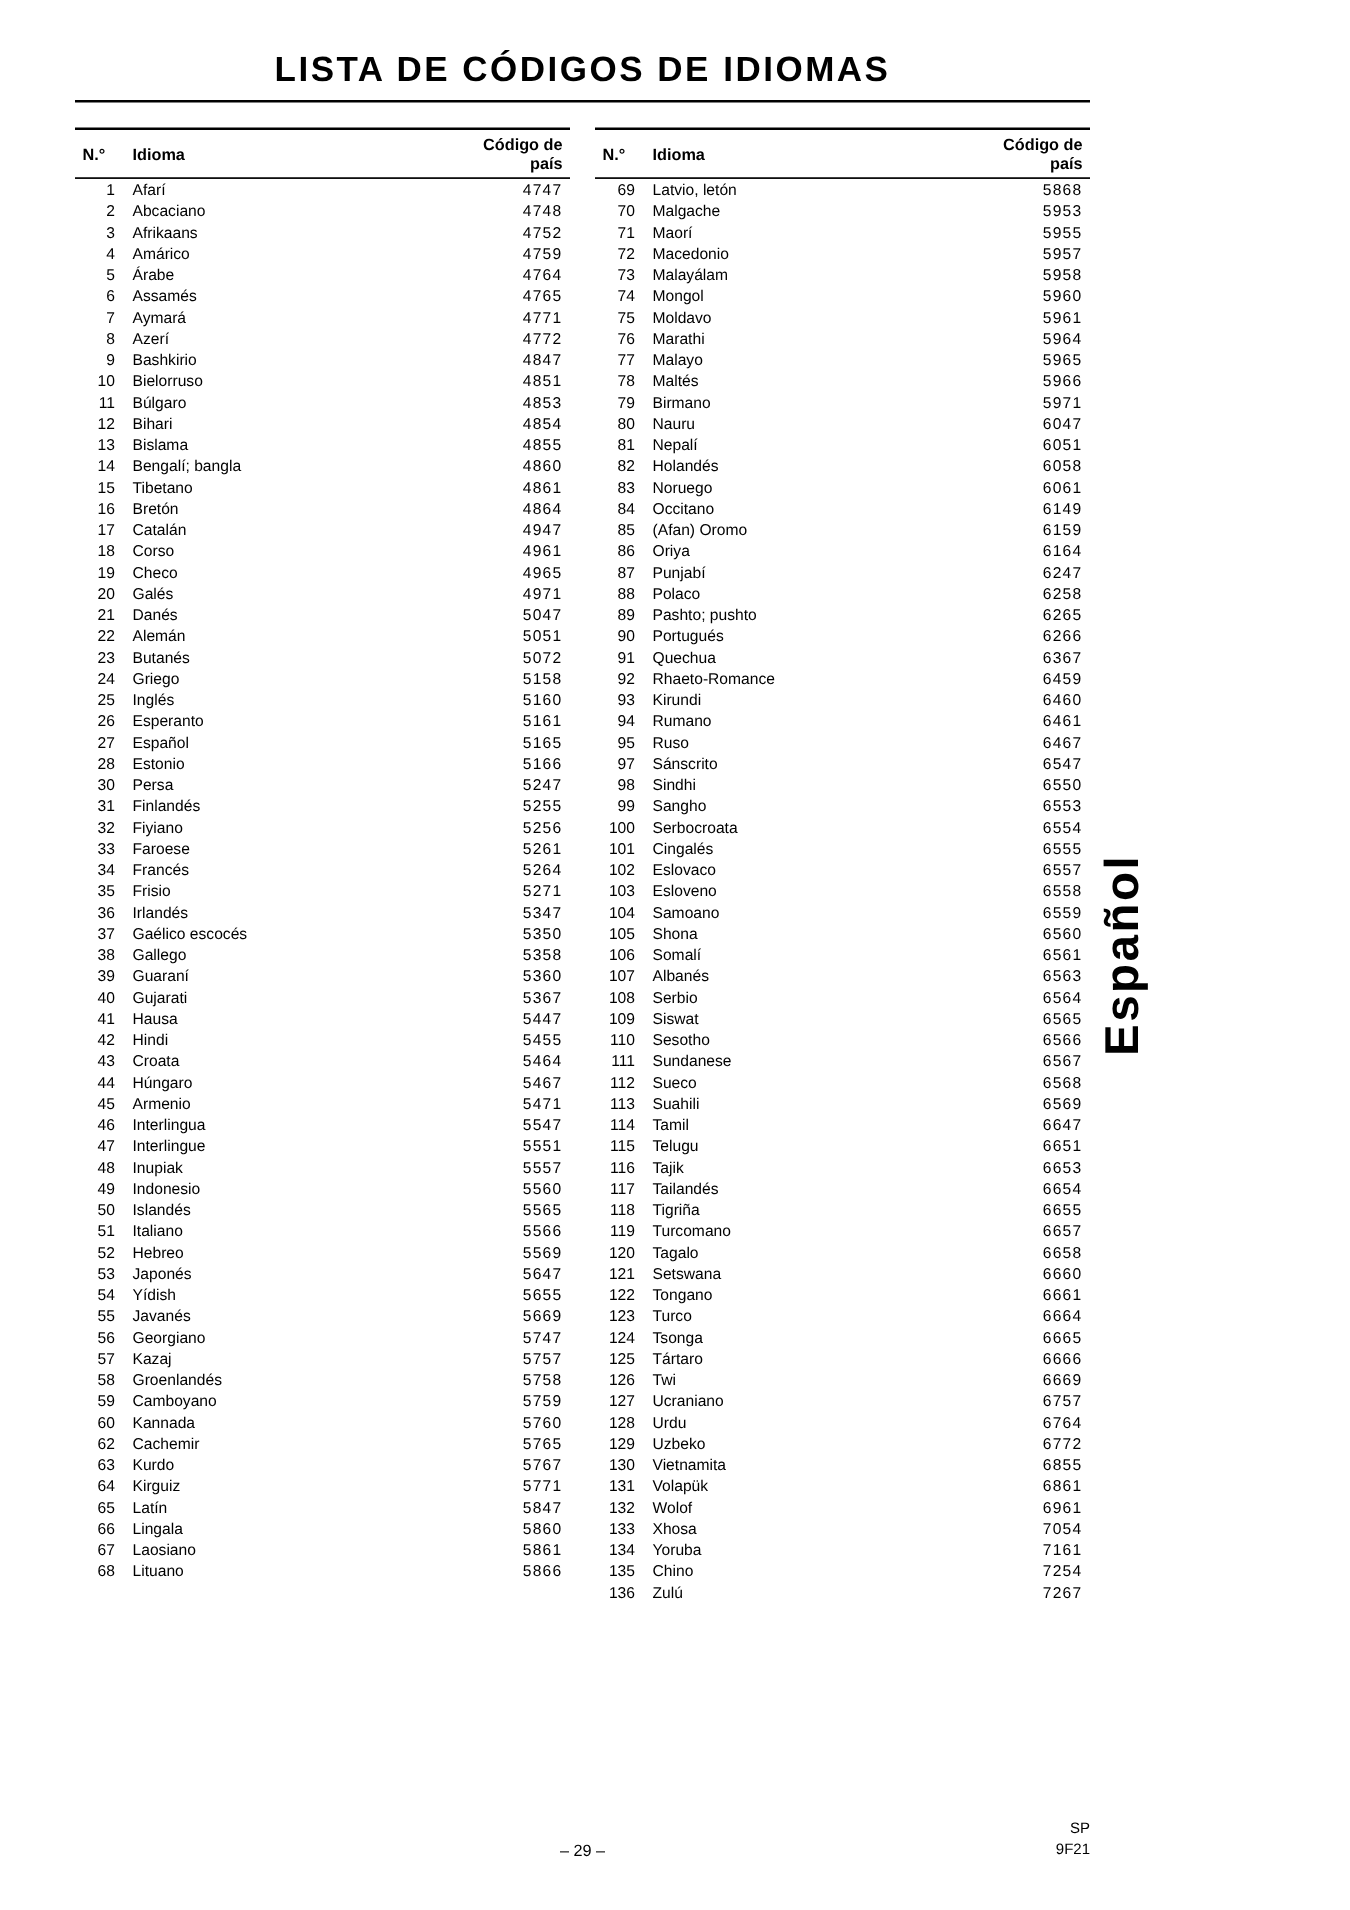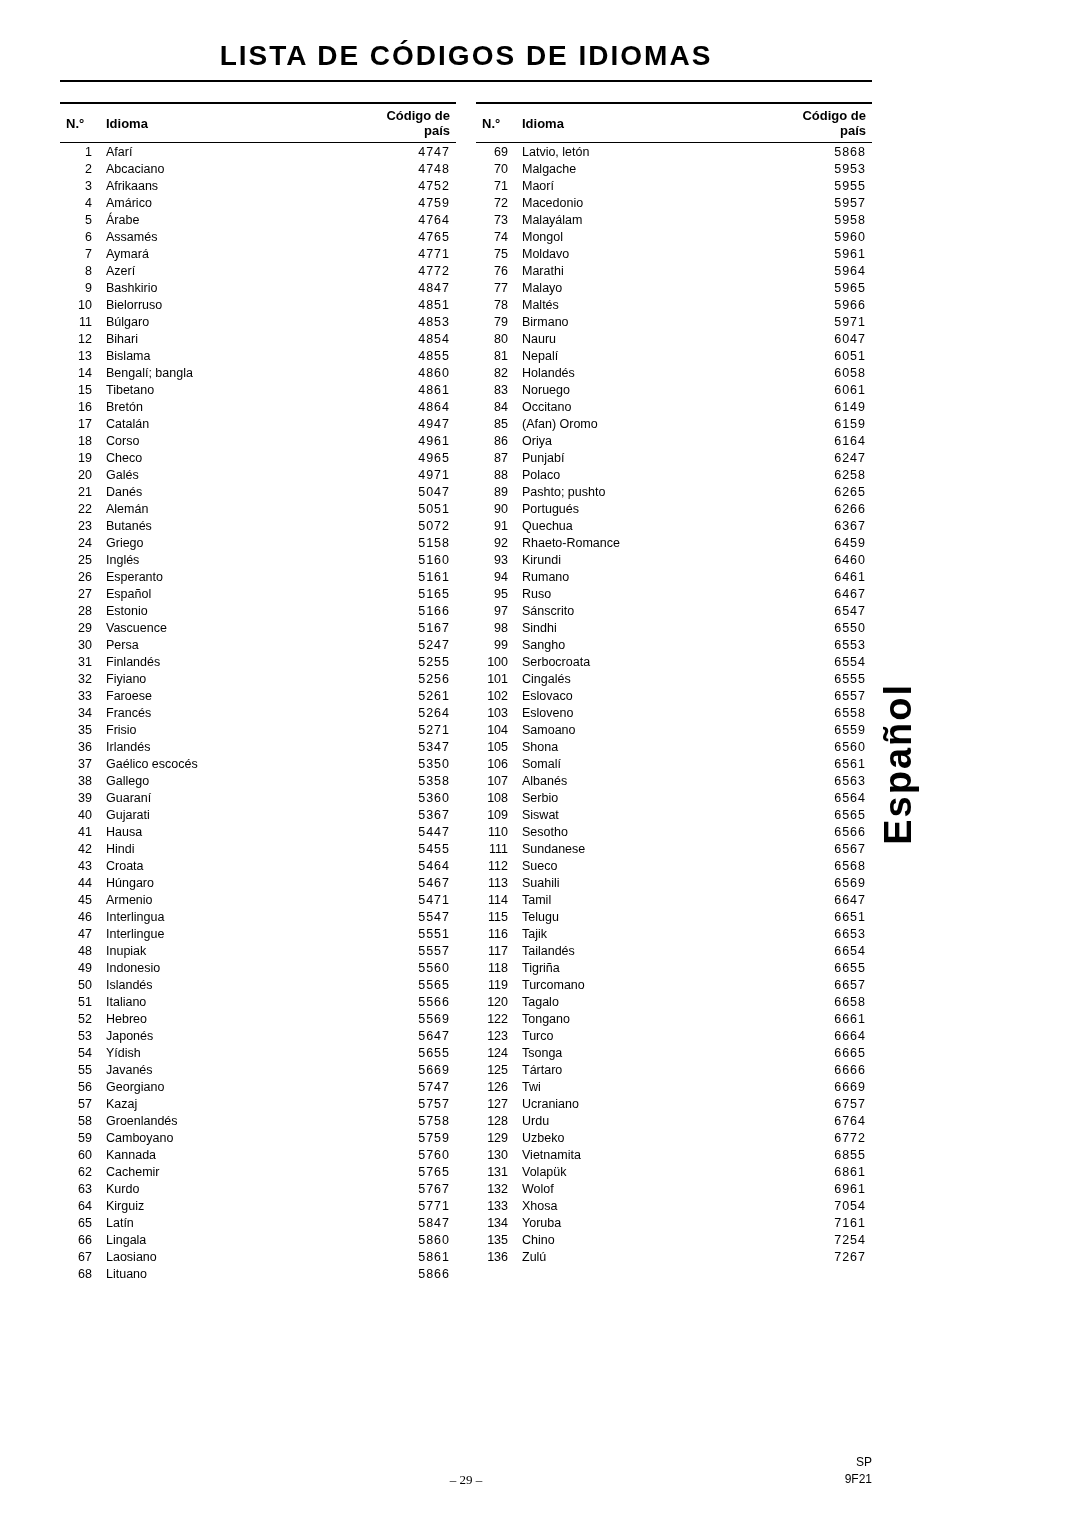--- a/index.html
+++ b/index.html
@@ -109,21 +109,20 @@
       font-size: 13px;
     }
     .footer {
       position: absolute;
       bottom: 40px;
       left: 0;
       right: 0;
       padding: 0 81px;
       display: flex;
       justify-content: center;
-      font-family: Liberation Serif, serif;
     }
     .sp-ref {
       position: absolute;
       bottom: 40px;
       right: 60px;
       font-size: 12px;
       line-height: 1.4;
       text-align: right;
       margin-left: 21px;
     }
@@ -287,25 +286,20 @@
       <td class="num-cell">27</td>
       <td class="lang-cell">Español</td>
       <td class="code-cell">5165</td>
     </tr>
             <tr>
       <td class="num-cell">28</td>
       <td class="lang-cell">Estonio</td>
       <td class="code-cell">5166</td>
     </tr>
             <tr>
-      <td class="num-cell">29</td>
-      <td class="lang-cell">Vascuence</td>
-      <td class="code-cell">5167</td>
-    </tr>
-            <tr>
       <td class="num-cell">30</td>
       <td class="lang-cell">Persa</td>
       <td class="code-cell">5247</td>
     </tr>
             <tr>
       <td class="num-cell">31</td>
       <td class="lang-cell">Finlandés</td>
       <td class="code-cell">5255</td>
     </tr>
             <tr>
@@ -753,20 +747,25 @@
       <td class="num-cell">119</td>
       <td class="lang-cell">Turcomano</td>
       <td class="code-cell">6657</td>
     </tr>
             <tr>
       <td class="num-cell">120</td>
       <td class="lang-cell">Tagalo</td>
       <td class="code-cell">6658</td>
     </tr>
             <tr>
+      <td class="num-cell">121</td>
+      <td class="lang-cell">Setswana</td>
+      <td class="code-cell">6660</td>
+    </tr>
+            <tr>
       <td class="num-cell">122</td>
       <td class="lang-cell">Tongano</td>
       <td class="code-cell">6661</td>
     </tr>
             <tr>
       <td class="num-cell">123</td>
       <td class="lang-cell">Turco</td>
       <td class="code-cell">6664</td>
     </tr>
             <tr>

